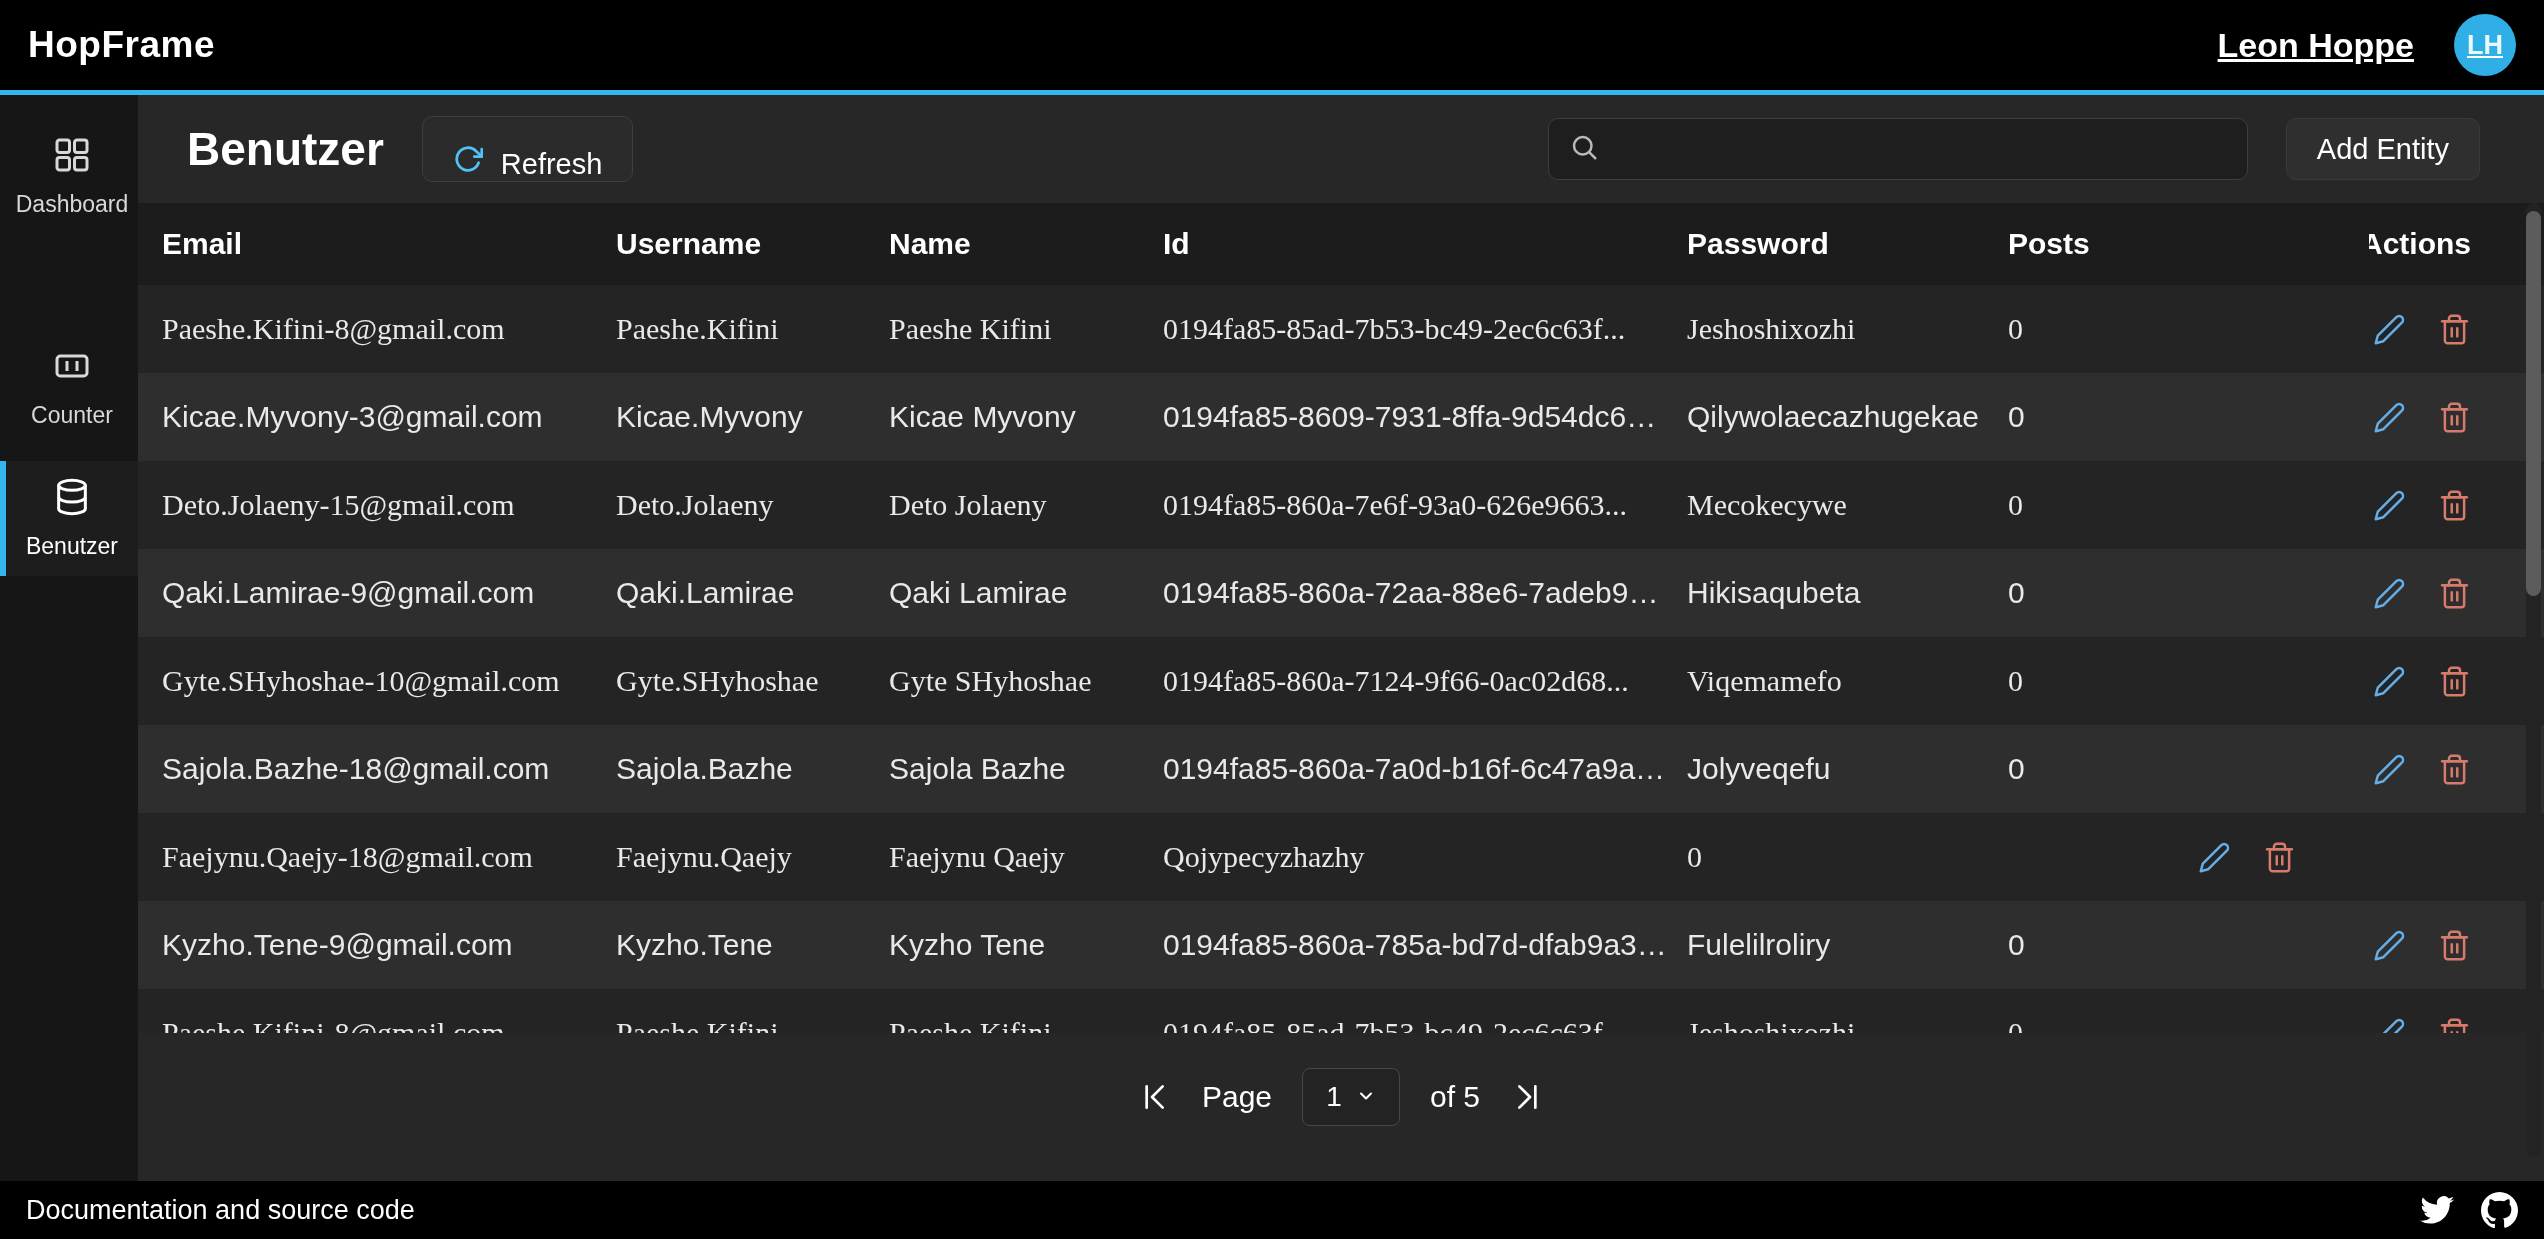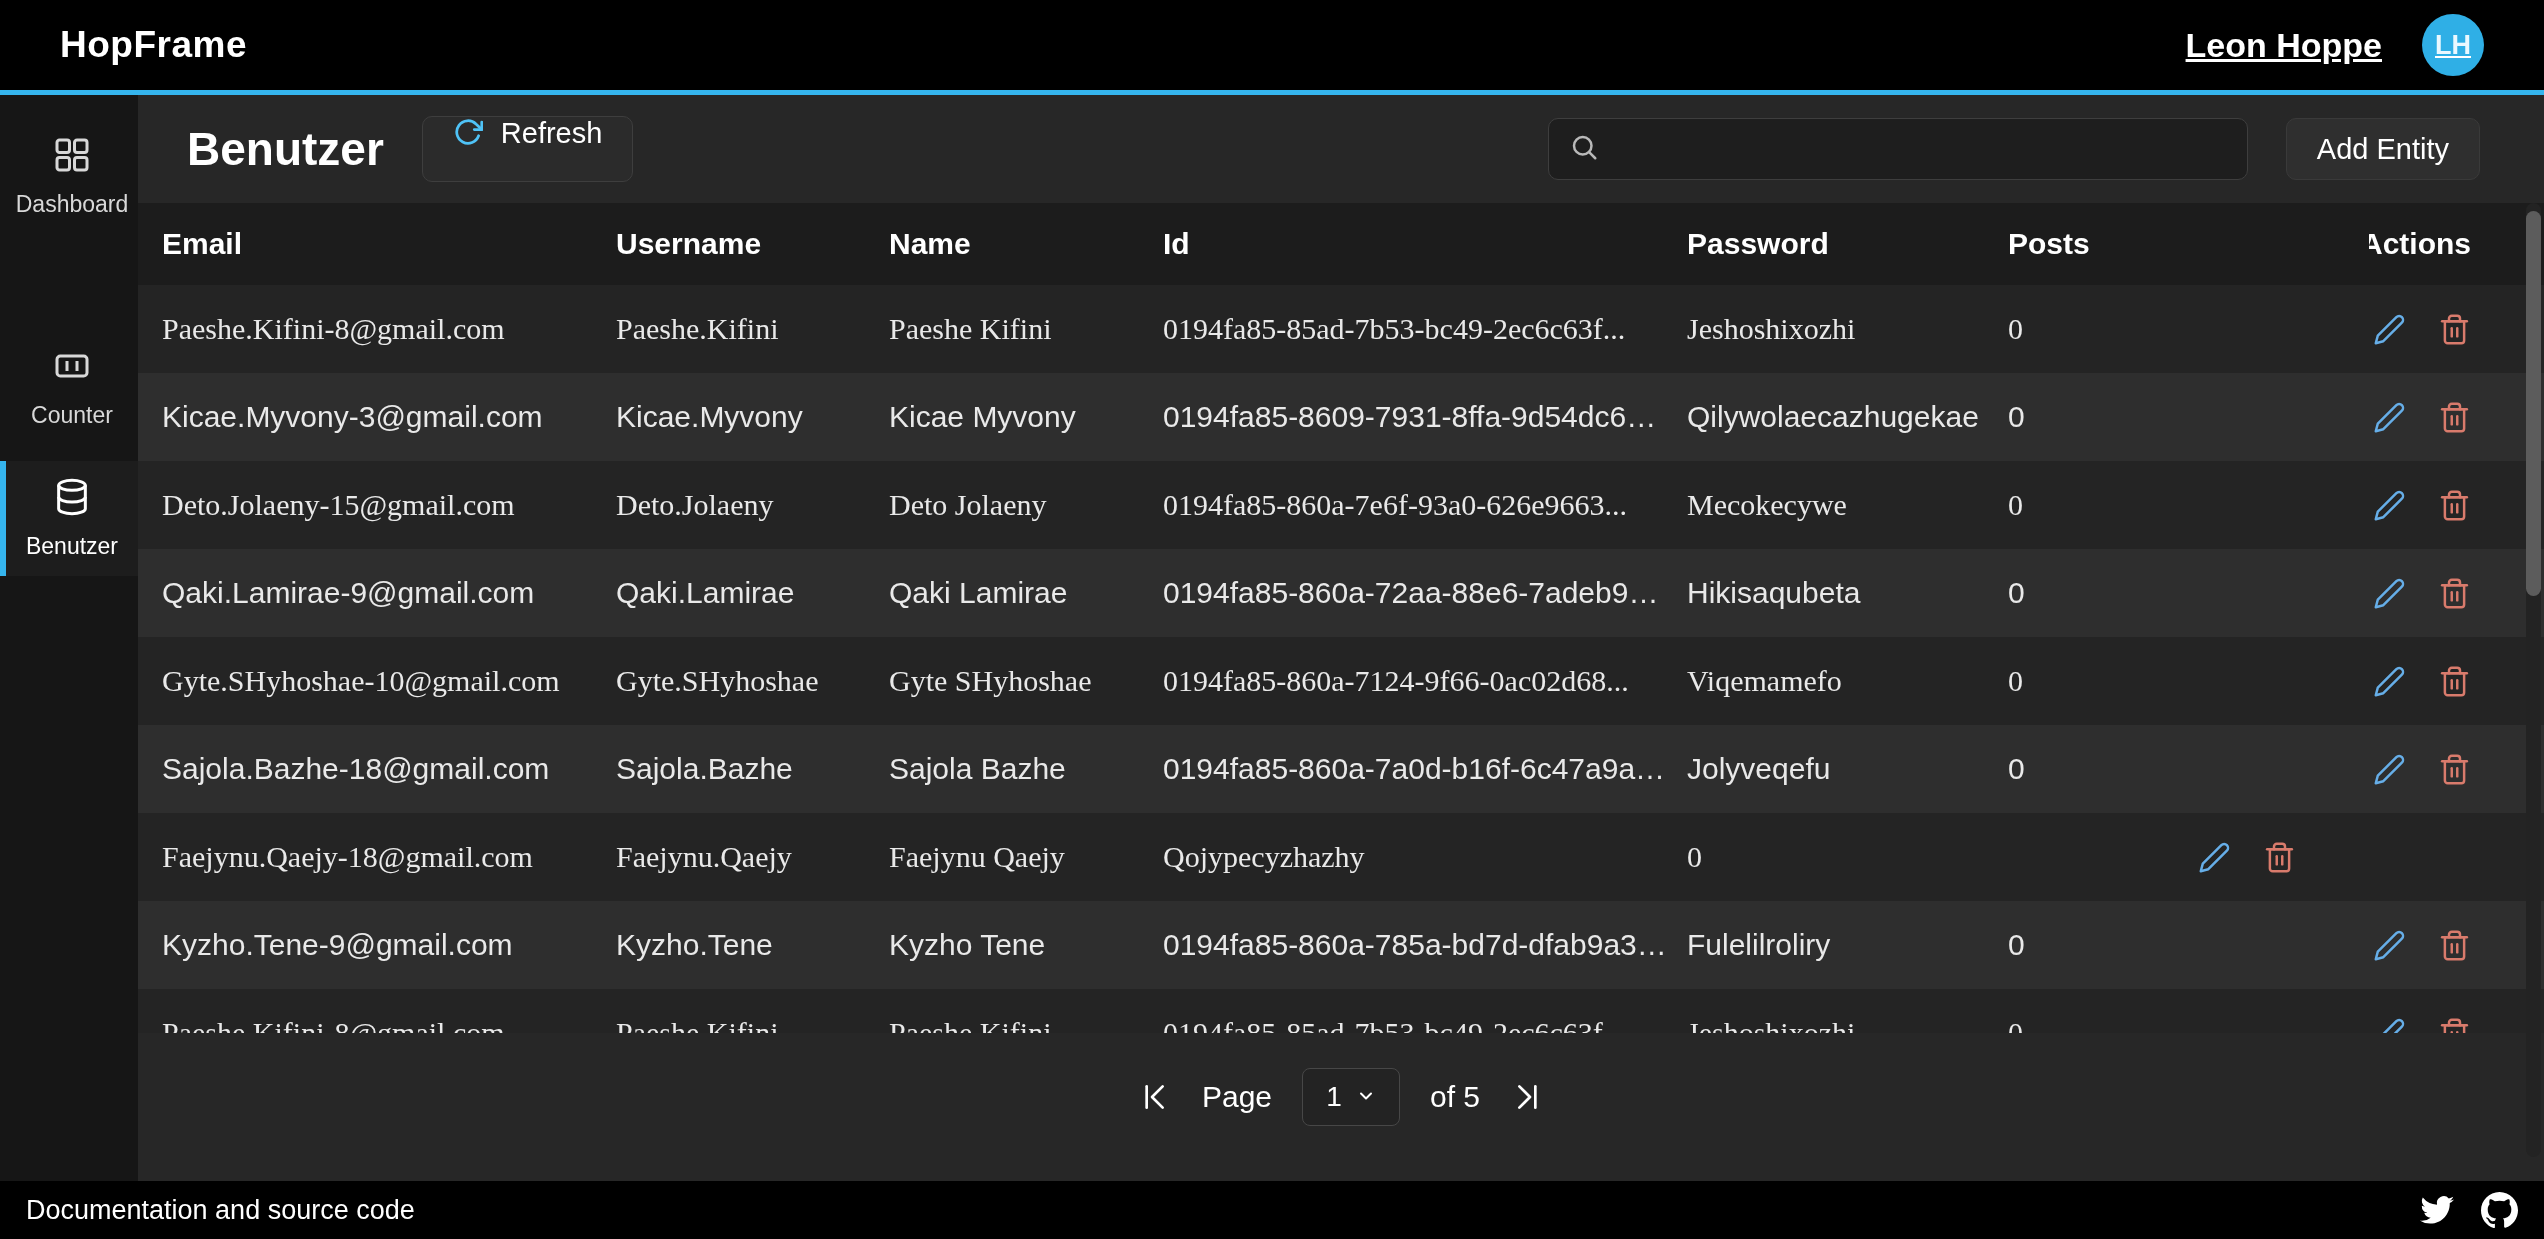--- a/index.html
+++ b/index.html
@@ -5,21 +5,21 @@
   * { margin:0; padding:0; box-sizing:border-box; }
   html,body { width:2544px; height:1239px; overflow:hidden; }
   body {
     font-family:"Liberation Sans", sans-serif;
     background:#272727; color:#fff;
   }
   
   .topbar {
     height:95px; background:#000; border-bottom:5px solid #35b5ee;
     display:flex; align-items:center; justify-content:space-between;
-    padding:0 60px;
+    padding:0 28px;
   }
   .app-title { font-size:37px; font-weight:700; letter-spacing:.5px; }
   .topbar-right { display:flex; align-items:center; gap:40px;text-decoration:underline; }
   .user-name { font-size:34px; font-weight:700; }
   .avatar {
     width:62px; height:62px; border-radius:50%; background:#2fafe6;
     display:flex; align-items:center; justify-content:center;
     font-size:27px; font-weight:700; color:#eaf8ff;
   }
   
@@ -36,21 +36,21 @@
   .gap-lg { margin-top:96px; }
   .gap-sm { margin-top:16px; }
   
   .main { flex:1; display:flex; flex-direction:column; position:relative; }
   .main-header {
     height:108px; display:flex; align-items:center;
     padding:0 64px 0 49px; gap:38px;
   }
   .page-title { font-size:46px; font-weight:700; }
   .refresh-btn {
-    display:inline-flex; align-items:flex-start; gap:18px;
+    display:inline-flex; align-items:flex-end; gap:18px;
     height:66px; padding:0 30px; font-size:29px; color:#fff;
     background:#2b2b2b; border:1px solid #3e3e3e; border-radius:10px; cursor:pointer;
   }
   .refresh-btn svg { width:30px; height:30px; }
   .spacer { flex:1; }
   .search-box {
     width:700px; height:62px; background:#1e1e1e;
     border:1px solid #3e3e3e; border-radius:10px;
     display:flex; align-items:center; gap:16px; padding:0 20px;
   }

